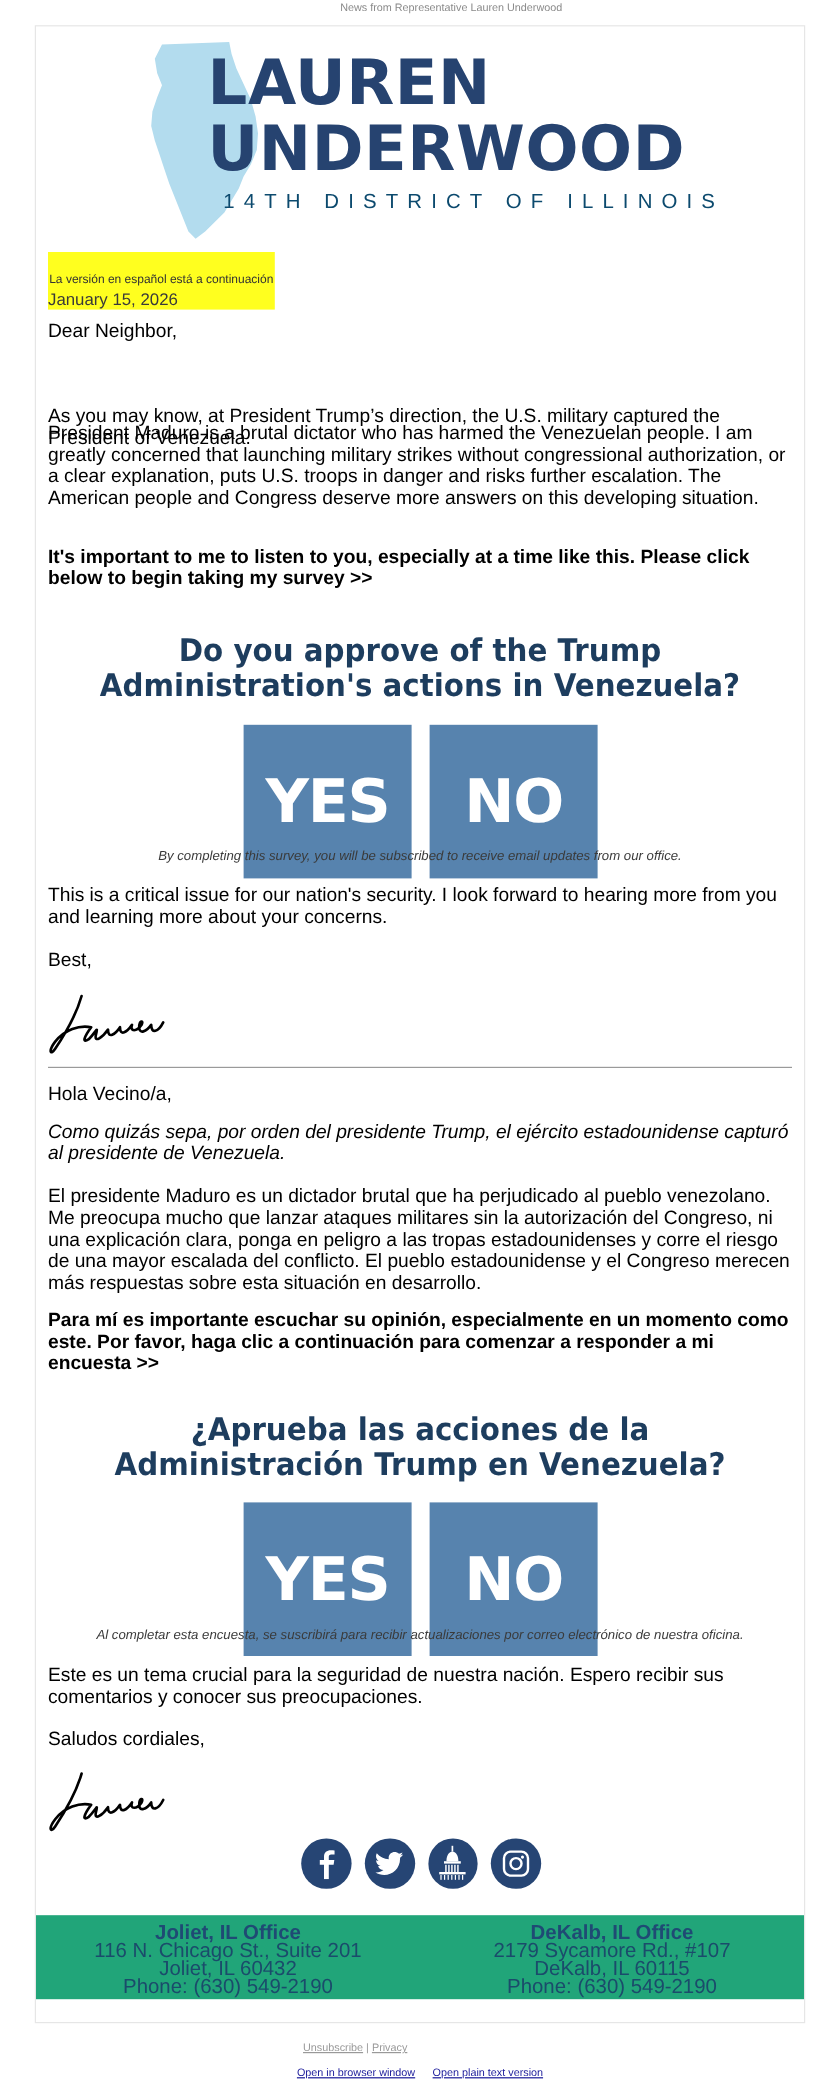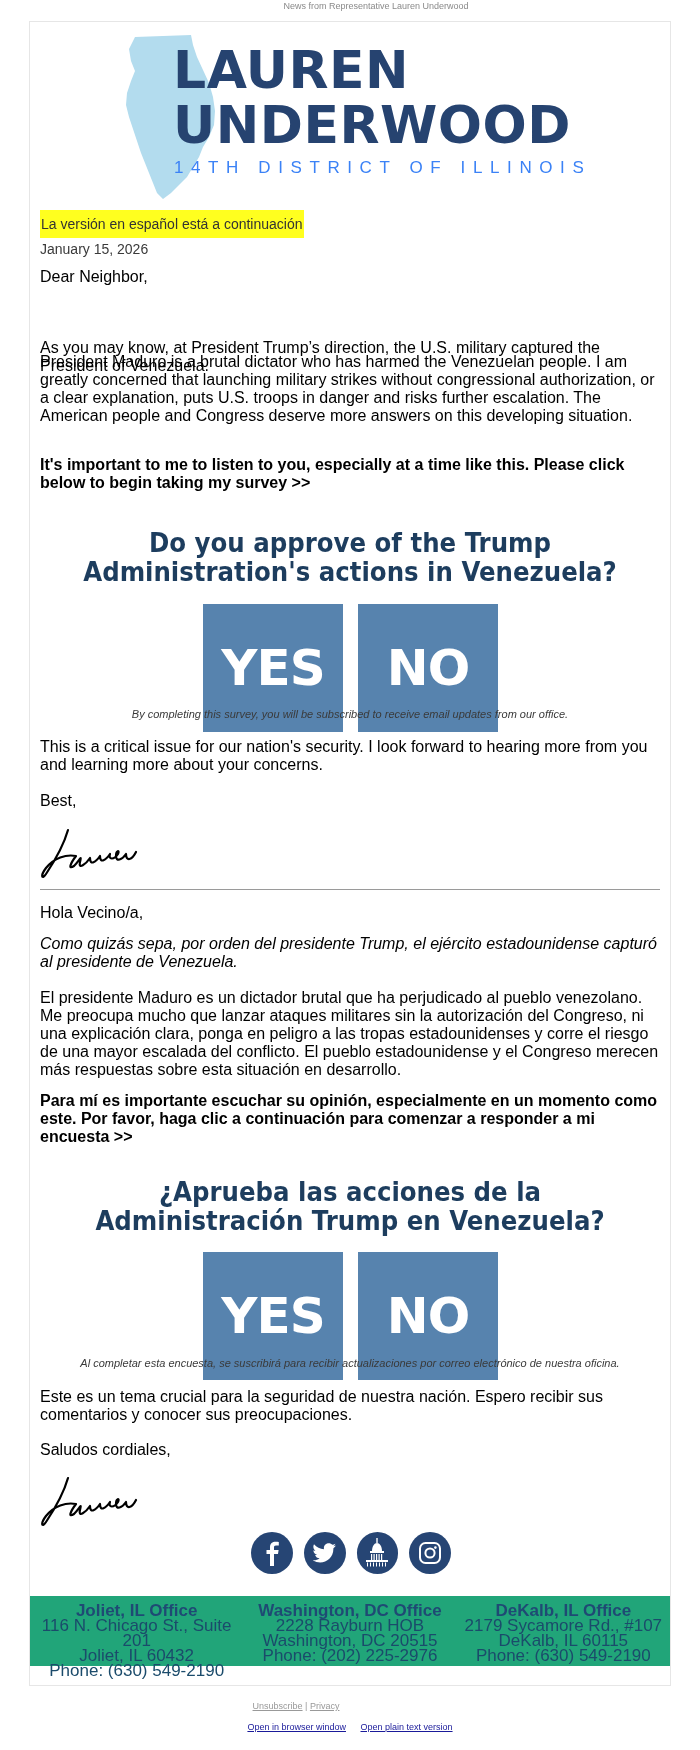--- a/index.html
+++ b/index.html
@@ -9,23 +9,23 @@
 
   .preheader { top: 0; left: 14px; width: 700px; text-align: center; font-size: 9px; color: #8a8a8a; line-height: 12px; padding-left: 24px; }
 
   .container { top: 21px; left: 29px; width: 642px; height: 1665px; border: 1px solid #e6e6e6; background: #fff; }
 
   
   .logo-map { left: 123px; top: 35px; width: 95px; height: 165px; }
   .logo-l1, .logo-l2 { left: 173px; font-family: "DejaVu Sans", sans-serif; font-weight: bold; color: #264370; letter-spacing: 0.5px; line-height: 1; }
   .logo-l1 { top: 44px; font-size: 52px; }
   .logo-l2 { top: 99px; font-size: 52px; }
-  .logo-l3 { left: 174px; top: 159px; font-family: "Liberation Sans", sans-serif; font-size: 17px; color: #3b82f6; letter-spacing: 7.6px; line-height: 1; }
+  .logo-l3 { left: 186px; top: 159px; font-family: "Liberation Sans", sans-serif; font-size: 17px; color: #0c4a6e; letter-spacing: 7.6px; line-height: 1; }
 
-  .highlight { left: 40px; top: 210px; font-size: 14px; background: #ffff1f; color: #333; line-height: 16px; padding: 6px 1px; }
+  .highlight { left: 40px; top: 210px; font-size: 10px; background: #ffff1f; color: #333; line-height: 16px; padding: 16px 1px; }
   .date { left: 40px; top: 241px; font-size: 14px; color: #3a3a3a; }
 
   .para { left: 40px; width: 620px; font-size: 16px; line-height: 18px; color: #000000; }
   .bold { font-weight: bold; }
 
   .heading { left: 40px; width: 620px; text-align: center; font-family: "DejaVu Sans", sans-serif; font-weight: bold; font-size: 26px; line-height: 29px; color: #1d3d5e; transform: scaleX(0.94); }
 
   .vote-btn { width: 140px; height: 128px; background: #5783ae; color: #fff; display: flex; align-items: center; justify-content: center; font-family: "DejaVu Sans", sans-serif; font-weight: bold; font-size: 50px; letter-spacing: -1px; cursor: pointer; }
 
   .disclaimer { left: 40px; width: 620px; text-align: center; font-size: 11px; font-style: italic; color: #3a3a3a; line-height: 14px; }
@@ -143,26 +143,20 @@
 </div>
 
 <div class="abs offices">
   <div class="office">
     <div class="oname">Joliet, IL Office</div>
     <div>116 N. Chicago St., Suite 201</div>
     <div>Joliet, IL 60432</div>
     <div>Phone: (630) 549-2190</div>
   </div>
   <div class="office">
-    <div class="oname">Washington, DC Office</div>
-    <div>2228 Rayburn HOB</div>
-    <div>Washington, DC 20515</div>
-    <div>Phone: (202) 225-2976</div>
-  </div>
-  <div class="office">
     <div class="oname">DeKalb, IL Office</div>
     <div>2179 Sycamore Rd., #107</div>
     <div>DeKalb, IL 60115</div>
     <div>Phone: (630) 549-2190</div>
   </div>
 </div>
 
 <div class="abs links1">
   <a>Unsubscribe</a>
   <span>|</span>

